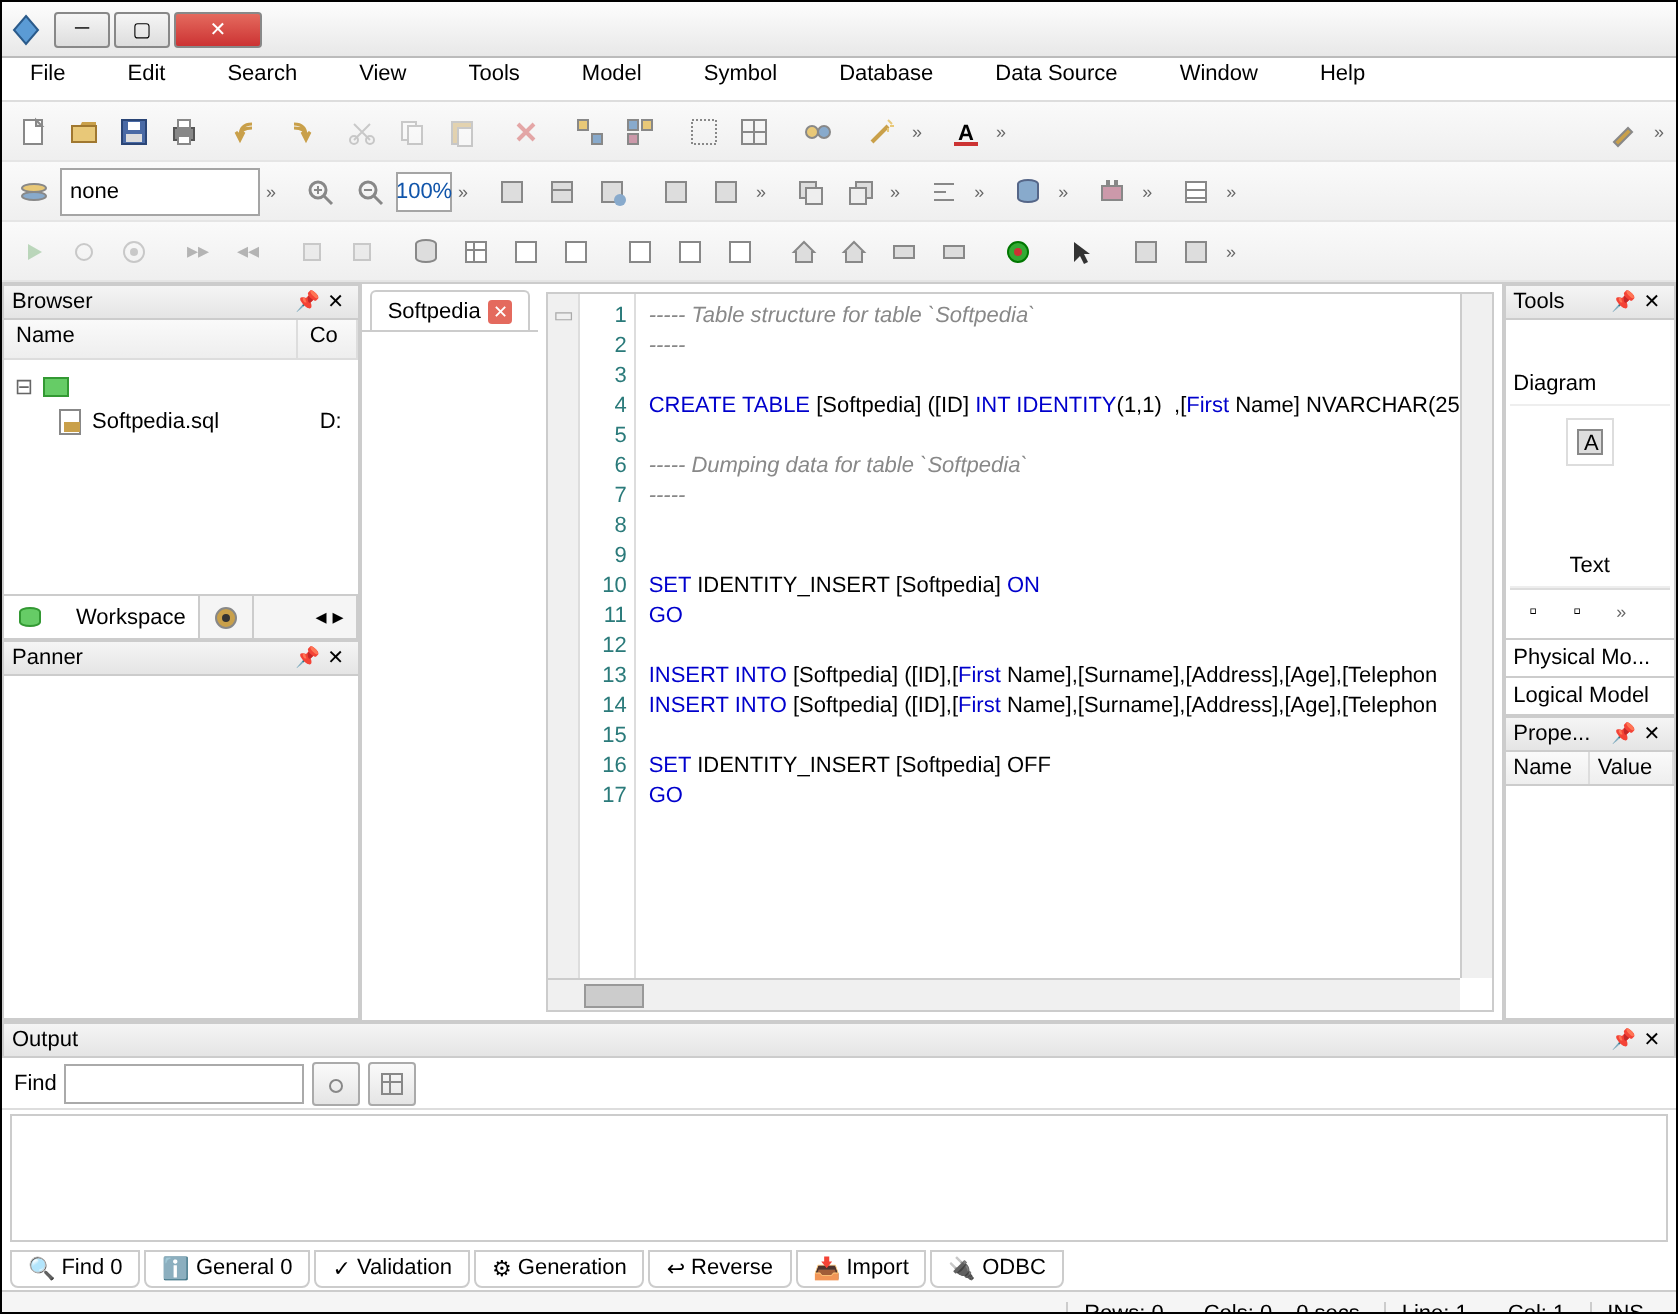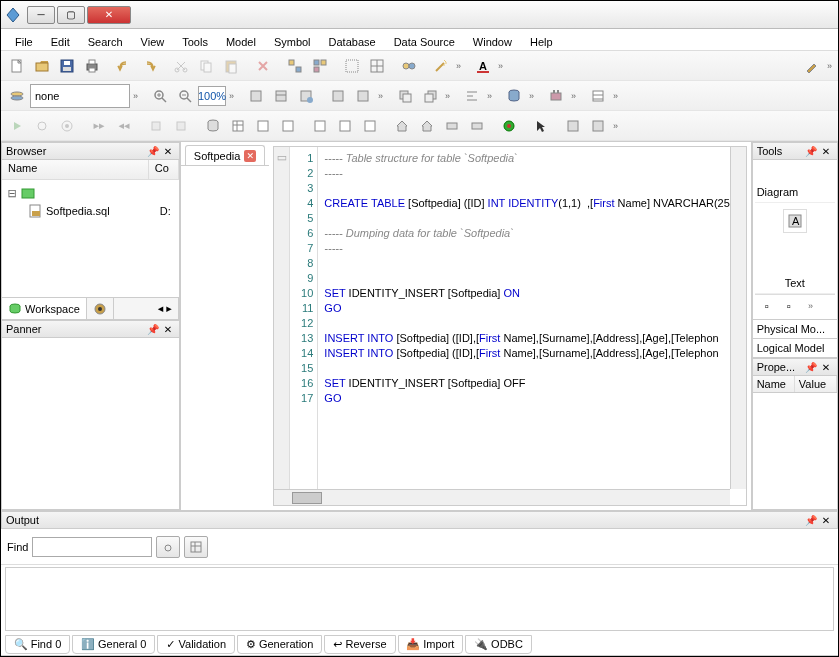--- a/index.html
+++ b/index.html
@@ -3,21 +3,21 @@
 <meta charset="utf-8">
 <style>
 * { box-sizing: border-box; margin: 0; padding: 0; font-family: "Segoe UI", Tahoma, sans-serif; font-size: 11px; }
 body { background: #fff; width: 839px; height: 657px; overflow: hidden; border: 1px solid #000; }
 .titlebar { height: 28px; background: linear-gradient(#fdfdfd, #e8e8e8); border-bottom: 1px solid #bbb; display: flex; align-items: center; padding: 0 4px; }
 .titlebar .app-icon { width: 16px; height: 16px; margin-right: 6px; }
 .titlebar .title { flex: 1; color: #333; }
 .winbtns { display: flex; gap: 2px; }
 .winbtn { width: 28px; height: 18px; border: 1px solid #888; border-radius: 2px; display: flex; align-items: center; justify-content: center; font-size: 10px; background: linear-gradient(#f5f5f5, #ddd); cursor: pointer; }
 .winbtn.close { background: linear-gradient(#e46a5e, #c33); color: #fff; width: 44px; }
-.menubar { height: 22px; display: flex; align-items: flex-end; padding: 0 6px; gap: 2px; border-bottom: 1px solid #ddd; }
+.menubar { height: 22px; display: flex; align-items: flex-start; padding: 0 6px; gap: 15px; border-bottom: 1px solid #ddd; }
 .menubar .mitem { padding: 2px 8px; cursor: pointer; }
 .toolbars { border-bottom: 1px solid #ccc; }
 .toolbar { height: 30px; display: flex; align-items: center; padding: 2px 4px; gap: 1px; border-bottom: 1px solid #e5e5e5; background: linear-gradient(#fafafa, #efefef); }
 .tbtn { width: 24px; height: 24px; display: flex; align-items: center; justify-content: center; border: 1px solid transparent; border-radius: 2px; cursor: pointer; color: #555; }
 .tbtn.disabled { opacity: 0.4; cursor: default; }
 .tsep { width: 6px; }
 .more { font-size: 9px; color: #666; padding: 0 2px; cursor: pointer; }
 .select-none { border: 1px solid #a5a5a5; background: #fff; height: 24px; width: 100px; display: flex; align-items: center; padding: 0 4px; cursor: pointer; }
 .zoom-box { border: 1px solid #a5a5a5; background: #fff; height: 20px; width: 28px; display: flex; align-items: center; justify-content: center; color: #15a; cursor: pointer; }
 .main { display: flex; height: 368px; }
@@ -26,21 +26,21 @@
 .panel-header .spacer { flex: 1; }
 .panel-header .pinbtn, .panel-header .xbtn { width: 14px; height: 14px; display: flex; align-items: center; justify-content: center; cursor: pointer; font-size: 10px; }
 .browser-body { flex: 0 0 auto; border: 1px solid #ccc; border-top: none; background: #fff; height: 138px; overflow: hidden; }
 .browser-cols { display: flex; height: 20px; border-bottom: 1px solid #ddd; background: linear-gradient(#fafafa, #eee); }
 .browser-cols .col { padding: 2px 6px; border-right: 1px solid #ddd; }
 .tree { padding: 4px; }
 .tree-row { display: flex; align-items: center; height: 18px; gap: 2px; cursor: pointer; }
 .tree-expand { width: 12px; text-align: center; color: #666; }
 .tree-icon { width: 16px; height: 16px; }
 .browser-tabs { display: flex; height: 22px; border: 1px solid #ccc; border-top: none; background: #f5f5f5; }
-.browser-tab { padding: 2px 6px; display: flex; align-items: center; gap: 3px; border-right: 1px solid #ccc; cursor: pointer; }
+.browser-tab { padding: 2px 6px; display: flex; align-items: center; gap: 16px; border-right: 1px solid #ccc; cursor: pointer; }
 .browser-tab.active { background: #fff; }
 .panner-body { flex: 1; border: 1px solid #ccc; border-top: none; background: #fff; }
 .center { flex: 1; display: flex; flex-direction: row; background: #fff; }
 .doc-tabs { height: 24px; display: flex; align-items: flex-end; padding: 2px 4px 0; border-bottom: 1px solid #ccc; }
 .doc-tab { height: 20px; padding: 2px 8px; border: 1px solid #ccc; border-bottom: none; border-radius: 3px 3px 0 0; background: #fff; display: flex; align-items: center; gap: 4px; cursor: pointer; }
 .doc-tab .xclose { width: 12px; height: 12px; background: #e46a5e; color: #fff; border-radius: 2px; display: flex; align-items: center; justify-content: center; font-size: 9px; }
 .editor-wrap { flex: 1; display: flex; border: 1px solid #ccc; margin: 4px; overflow: hidden; position: relative; }
 .gutter-breakpoint { width: 16px; background: #f0f0f0; border-right: 1px solid #ddd; }
 .gutter-nums { width: 28px; background: #fff; border-right: 1px solid #ddd; text-align: right; padding: 4px 4px 0 0; color: #2a7a7a; font-family: Consolas, monospace; font-size: 11px; line-height: 15px; }
 .code { flex: 1; padding: 4px 6px; font-family: Consolas, monospace; font-size: 11px; line-height: 15px; white-space: pre; overflow: hidden; }
@@ -54,21 +54,21 @@
 .tools-body .tcat { padding: 4px 2px; border-bottom: 1px solid #eee; cursor: pointer; margin-top: 20px; }
 .tools-body .ticons { display: flex; flex-wrap: wrap; gap: 3px; padding: 6px 2px 20px; justify-content: center; }
 .tools-body .ticon { width: 24px; height: 24px; border: 1px solid #ddd; display: flex; align-items: center; justify-content: center; cursor: pointer; }
 .tools-small-row { display: flex; gap: 2px; padding: 2px; border-top: 1px solid #ddd; }
 .tools-small-row .ts { width: 20px; height: 18px; display: flex; align-items: center; justify-content: center; cursor: pointer; }
 .list-item { padding: 3px 4px; border: 1px solid #ccc; border-top: none; cursor: pointer; background: #fff; }
 .prop-head { display: flex; background: linear-gradient(#fafafa, #eee); border: 1px solid #ccc; border-top: none; }
 .prop-head .pc { flex: 1; padding: 2px 4px; border-right: 1px solid #ddd; }
 .prop-body { flex: 1; border: 1px solid #ccc; border-top: none; background: #fff; }
 .output-section { border-top: 1px solid #ccc; }
-.find-row { height: 36px; display: flex; align-items: center; padding: 2px 6px; gap: 4px; border-bottom: 1px solid #ddd; }
+.find-row { height: 26px; display: flex; align-items: center; padding: 2px 6px; gap: 4px; border-bottom: 1px solid #ddd; }
 .find-row input { border: 1px solid #aaa; height: 20px; width: 120px; padding: 0 4px; }
 .find-btn { width: 24px; height: 22px; border: 1px solid #aaa; background: linear-gradient(#fafafa, #e5e5e5); border-radius: 2px; cursor: pointer; display: flex; align-items: center; justify-content: center; }
 .output-body { height: 64px; border: 1px solid #ccc; margin: 2px 4px; background: #fff; }
 .output-tabs { height: 22px; display: flex; align-items: center; padding: 0 4px; gap: 0; }
 .output-tab { padding: 2px 8px; border: 1px solid #ccc; border-radius: 0 0 4px 4px; background: #fff; display: flex; align-items: center; gap: 3px; cursor: pointer; margin-right: 2px; font-size: 10px; }
 .statusbar { height: 22px; border-top: 1px solid #ccc; display: flex; align-items: center; justify-content: flex-end; padding: 0 8px; gap: 12px; background: #f5f5f5; }
 .statusbar .cell { border-left: 1px solid #ccc; padding: 0 8px; }
 svg { display: block; }
 </style>
 </head>

